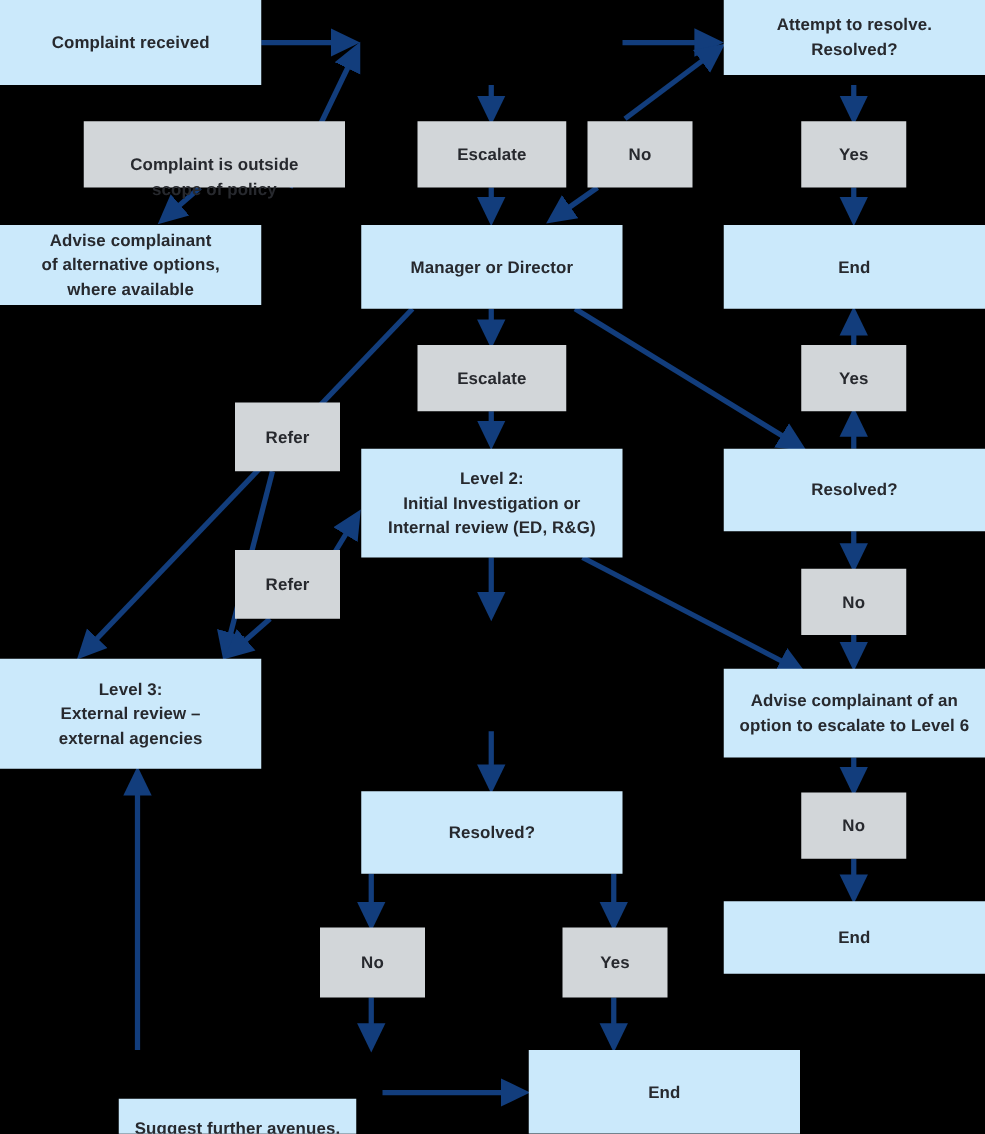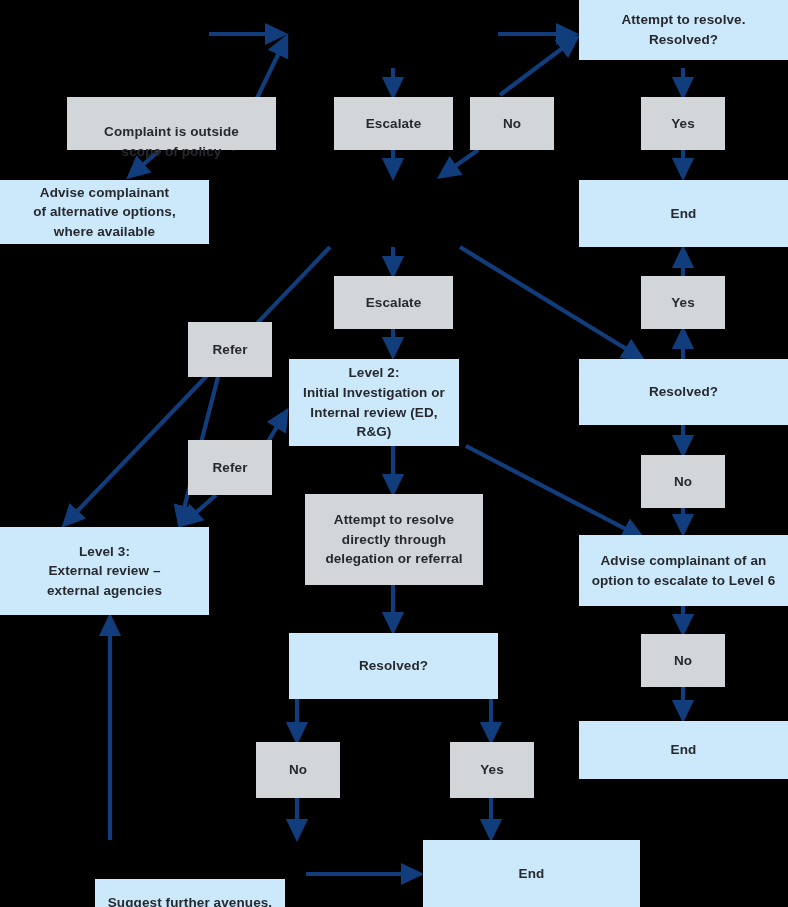--- a/index.html
+++ b/index.html
@@ -82,20 +82,23 @@
 
       <path d="M297,798 L297,837"></path>
 
       <path d="M491,798 L491,837"></path>
 
       <path d="M306,874 L419,874"></path>
 
       <path d="M110,840 L110,618"></path>
     </g>
   </svg>
+<div class="node blue" style="left: 0px; top: 0px; width: 209px; height: 68px;">
+      <span style="white-space: pre-line;">Complaint received</span>
+    </div>
     <div class="node blue" style="left: 579px; top: 0px; width: 209px; height: 60px;">
       <span style="white-space: pre-line;">Attempt to resolve.
 Resolved?</span>
     </div>
     <div class="node gray" style="left: 67px; top: 97px; width: 209px; height: 53px;">
       <span style="white-space: pre-line; margin-top: 36px;">Complaint is outside
 scope of policy</span>
     </div>
     <div class="node gray" style="left: 334px; top: 97px; width: 119px; height: 53px;">
       <span style="white-space: pre-line;">Escalate</span>
@@ -104,50 +107,48 @@
       <span style="white-space: pre-line;">No</span>
     </div>
     <div class="node gray" style="left: 641px; top: 97px; width: 84px; height: 53px;">
       <span style="white-space: pre-line;">Yes</span>
     </div>
     <div class="node blue" style="left: 0px; top: 180px; width: 209px; height: 64px;">
       <span style="white-space: pre-line;">Advise complainant
 of alternative options,
 where available</span>
     </div>
+    <div class="node blue" style="left: 289px; top: 180px; width: 209px; height: 67px;">
+      <span style="white-space: pre-line;">Manager or Director</span>
+    </div>
     <div class="node blue" style="left: 579px; top: 180px; width: 209px; height: 67px;">
       <span style="white-space: pre-line;">End</span>
     </div>
     <div class="node gray" style="left: 334px; top: 276px; width: 119px; height: 53px;">
       <span style="white-space: pre-line;">Escalate</span>
     </div>
     <div class="node gray" style="left: 641px; top: 276px; width: 84px; height: 53px;">
       <span style="white-space: pre-line;">Yes</span>
     </div>
     <div class="node gray" style="left: 188px; top: 322px; width: 84px; height: 55px;">
       <span style="white-space: pre-line;">Refer</span>
     </div>
-    <div class="node blue" style="left: 289px; top: 359px; width: 170px; height: 87px;">
+    <div class="node blue" style="left: 289px; top: 359px; width: 209px; height: 87px;">
       <span style="white-space: pre-line;">Level 2:
 Initial Investigation or
 Internal review (ED, R&amp;G)</span>
     </div>
     <div class="node blue" style="left: 579px; top: 359px; width: 209px; height: 66px;">
       <span style="white-space: pre-line;">Resolved?</span>
     </div>
     <div class="node gray" style="left: 188px; top: 440px; width: 84px; height: 55px;">
       <span style="white-space: pre-line;">Refer</span>
     </div>
     <div class="node gray" style="left: 641px; top: 455px; width: 84px; height: 53px;">
       <span style="white-space: pre-line;">No</span>
-    </div>
-    <div class="node gray" style="left: 305px; top: 494px; width: 178px; height: 91px;">
-      <span style="white-space: pre-line;">Attempt to resolve
-directly through
-delegation or referral</span>
     </div>
     <div class="node blue" style="left: 0px; top: 527px; width: 209px; height: 88px; justify-content: center;">
       <span style="white-space: pre-line;">Level 3:
 External review –
 external agencies</span>
     </div>
     <div class="node blue" style="left: 579px; top: 535px; width: 209px; height: 71px;">
       <span style="white-space: pre-line;">Advise complainant of an
 option to escalate to Level 6</span>
     </div>

